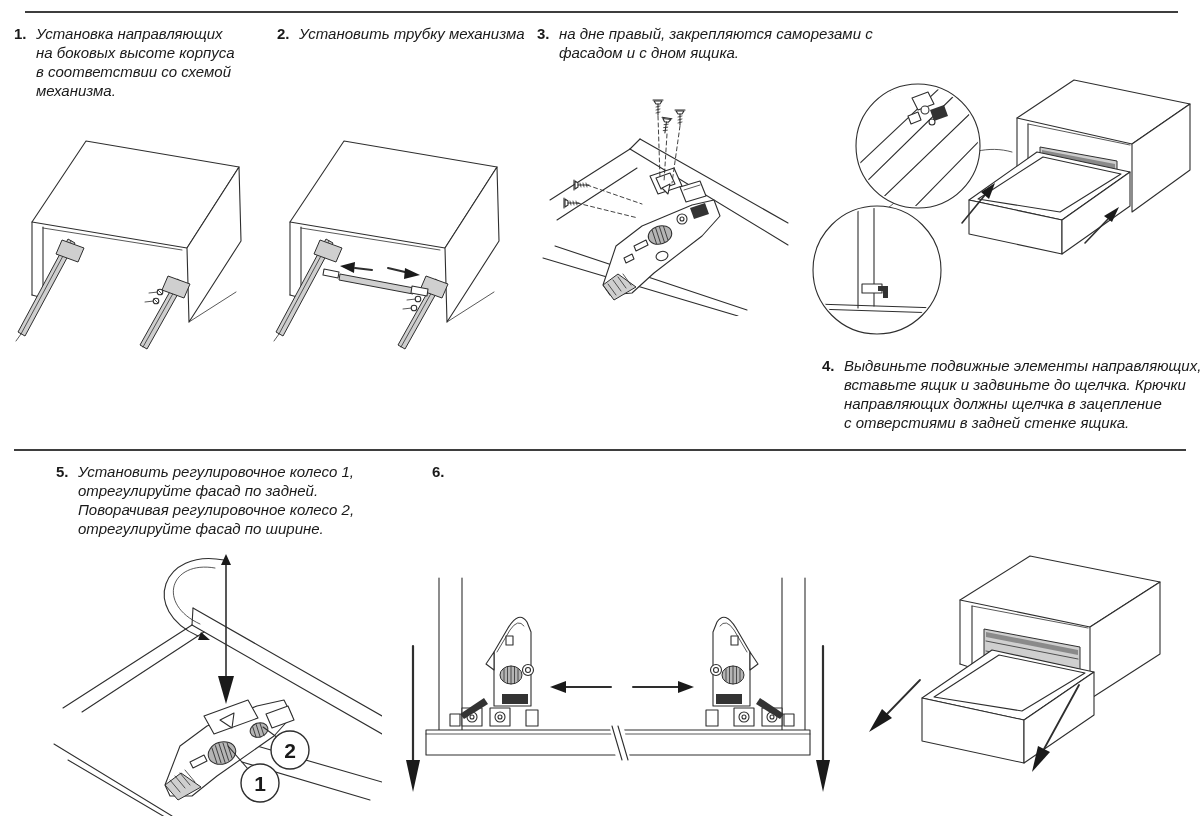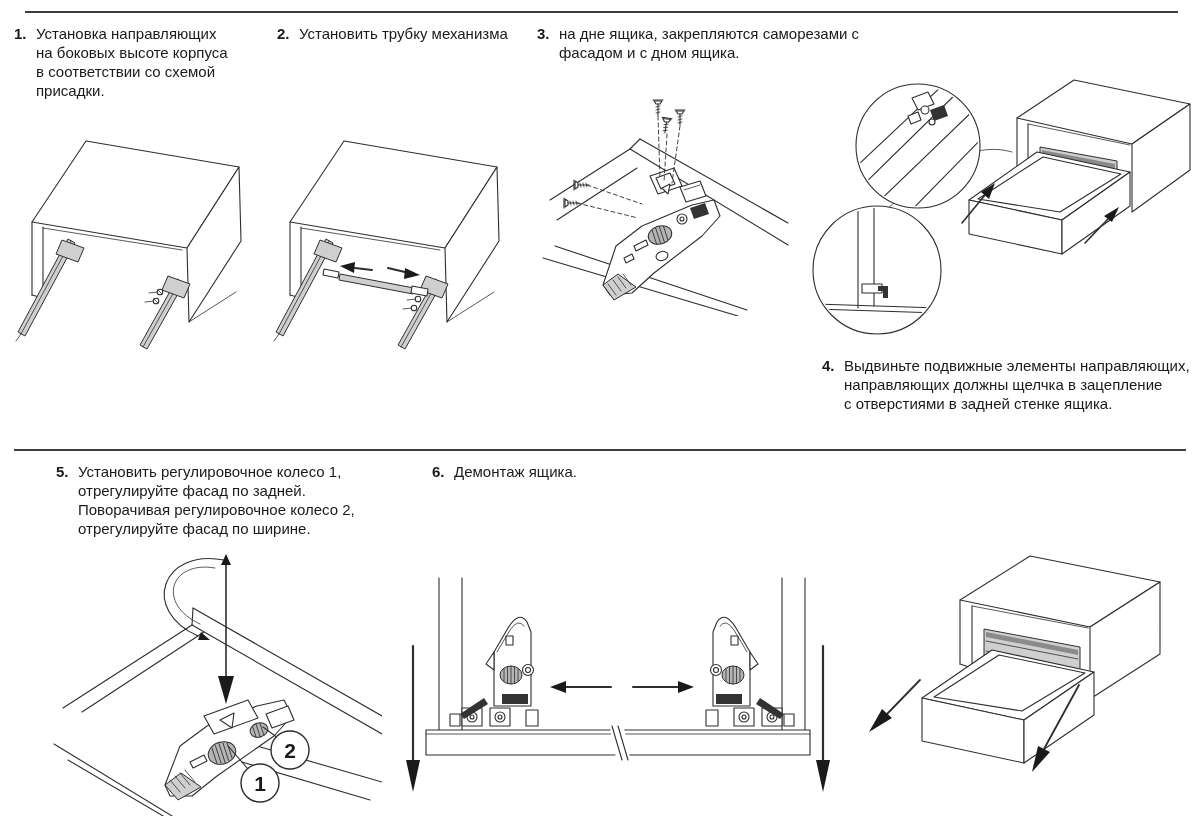--- a/index.html
+++ b/index.html
@@ -1,21 +1,21 @@
 <!DOCTYPE html>
 <html><head>
 <meta charset="utf-8">
 <style>
   html,body{margin:0;padding:0;background:#fff;}
   #page{position:relative;width:1200px;height:816px;background:#ffffff;overflow:hidden;
         font-family:"Liberation Sans",sans-serif;color:#1a1a1a;}
   .rule{position:absolute;height:2px;background:#3e3e3e;}
   .step{position:absolute;display:flex;font-size:15px;line-height:19px;}
   .step .num{font-weight:700;width:22px;flex:0 0 auto;}
-  .step .tline{display:block;white-space:nowrap;}
+  .step .tline{display:block;white-space:nowrap;font-style:italic;}
   .fig{position:absolute;margin:0;}
   .fig svg{display:block;}
   .ln{fill:none;stroke:#2e2e2e;stroke-width:1.1;stroke-linejoin:round;stroke-linecap:round;}
   .thin{stroke-width:.8;}
   .fw{fill:#ffffff;stroke:#2e2e2e;stroke-width:1.1;stroke-linejoin:round;}
   .fs{fill:#cfcfcf;stroke:#2e2e2e;stroke-width:1;stroke-linejoin:round;}
   .fg{fill:#b5b5b5;stroke:#2e2e2e;stroke-width:1;}
   .fd{fill:#1a1a1a;stroke:none;}
   .dk{fill:#333333;stroke:none;}
   .dash{stroke-dasharray:4 3;stroke-width:.9;}
@@ -28,62 +28,62 @@
 
   <div class="rule" style="left:25px;top:11px;width:1153px;"></div>
   <div class="rule" style="left:14px;top:449px;width:1172px;"></div>
 
   <div class="step" style="left:14px;top:24px;">
     <span class="num">1.</span>
     <span class="body">
       <span class="tline">Установка направляющих</span>
       <span class="tline">на боковых высоте корпуса</span>
       <span class="tline">в соответствии со схемой</span>
-      <span class="tline">присадки.</span>
+      <span class="tline">механизма.</span>
     </span>
   </div>
 
   <div class="step" style="left:277px;top:24px;">
     <span class="num">2.</span>
     <span class="body">
       <span class="tline">Установить трубку механизма</span>
     </span>
   </div>
 
   <div class="step" style="left:537px;top:24px;">
     <span class="num">3.</span>
     <span class="body">
-      <span class="tline">на дне ящика, закрепляются саморезами с</span>
+      <span class="tline">на дне правый, закрепляются саморезами с</span>
       <span class="tline">фасадом и с дном ящика.</span>
     </span>
   </div>
 
   <div class="step" style="left:822px;top:356px;">
     <span class="num">4.</span>
     <span class="body">
       <span class="tline">Выдвиньте подвижные элементы направляющих,</span>
+      <span class="tline">вставьте ящик и задвиньте до щелчка. Крючки</span>
       <span class="tline">направляющих должны щелчка в зацепление</span>
       <span class="tline">с отверстиями в задней стенке ящика.</span>
     </span>
   </div>
 
   <div class="step" style="left:56px;top:462px;">
     <span class="num">5.</span>
     <span class="body">
       <span class="tline">Установить регулировочное колесо 1,</span>
       <span class="tline">отрегулируйте фасад по задней.</span>
       <span class="tline">Поворачивая регулировочное колесо 2,</span>
       <span class="tline">отрегулируйте фасад по ширине.</span>
     </span>
   </div>
 
   <div class="step" style="left:432px;top:462px;">
     <span class="num">6.</span>
     <span class="body">
-      <span class="tline">Демонтаж ящика.</span>
     </span>
   </div>
 
   <figure class="fig" style="left:8px;top:128px;">
     <svg width="240" height="228" viewBox="0 0 240 228">
       <g>
         <polygon class="fw" points="78,13 231,39 179,120 24,94"></polygon>
         <polygon class="fw" points="179,120 231,39 233,113 181,194"></polygon>
         <line class="ln" x1="24" y1="94" x2="24" y2="167"></line>
         <line class="ln" x1="35" y1="99" x2="35" y2="170"></line>

